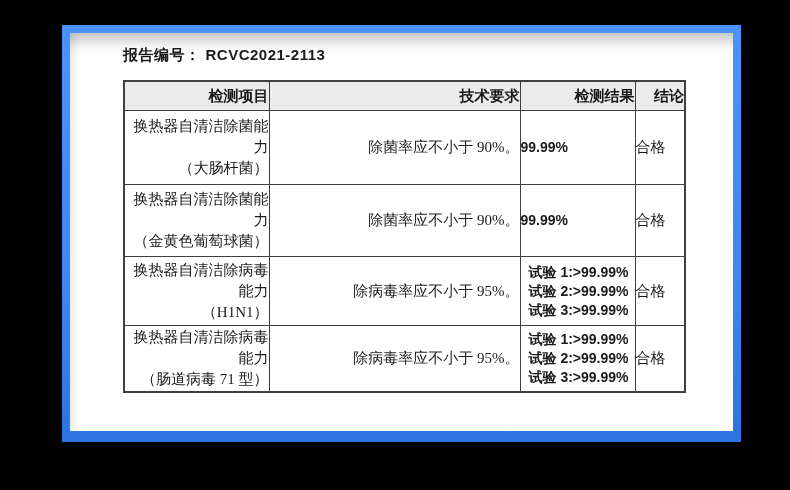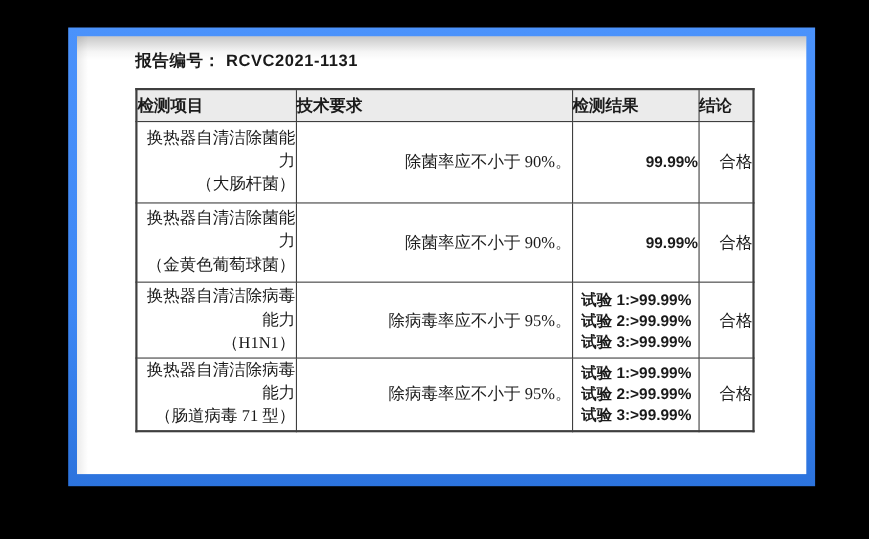--- a/index.html
+++ b/index.html
@@ -68,21 +68,21 @@
     border: 1px solid #3f3f3f;
     padding: 0;
     vertical-align: middle;
   }
   table.report th {
     background: #ebebeb;
     height: 28px;
     font-family: "Liberation Sans", "DejaVu Sans", sans-serif;
     font-weight: bold;
     font-size: 15px;
-    text-align: left;
+    text-align: right;
   }
   col.c1 { width: 145px; }
   col.c2 { width: 251px; }
   col.c3 { width: 115px; }
   col.c4 { width: 50px; }
 
   tr.r-tall1 { height: 74px; }
   tr.r-tall2 { height: 72px; }
   tr.r-tall3 { height: 69px; }
   tr.r-tall4 { height: 66px; }
@@ -97,36 +97,36 @@
     text-align: right;
     font-size: 15px;
     padding: 2px 4px 2px 8px;
   }
   td.res {
     font-family: "Liberation Sans", "DejaVu Sans", sans-serif;
     font-weight: bold;
     font-size: 14px;
     line-height: 19px;
   }
-  td.res.center { text-align: right; }
+  td.res.center { text-align: left; }
   td.res.left   { text-align: left; padding-left: 8px; margin-left: 48px; }
   td.con {
-    text-align: right;
+    text-align: left;
     font-size: 15px;
   }
 </style>
 </head>
 <body>
 
 <div class="stage">
   <div class="frame">
     <div class="card">
 
       <div class="report-no">
-        <span class="label">报告编号：</span><span class="value">RCVC2021-1131</span>
+        <span class="label">报告编号：</span><span class="value">RCVC2021-2113</span>
       </div>
 
       <div class="tbl-wrap">
         <table class="report">
           <colgroup>
             <col class="c1">
               <col class="c2">
               <col class="c3">
               <col class="c4">
           </colgroup>

